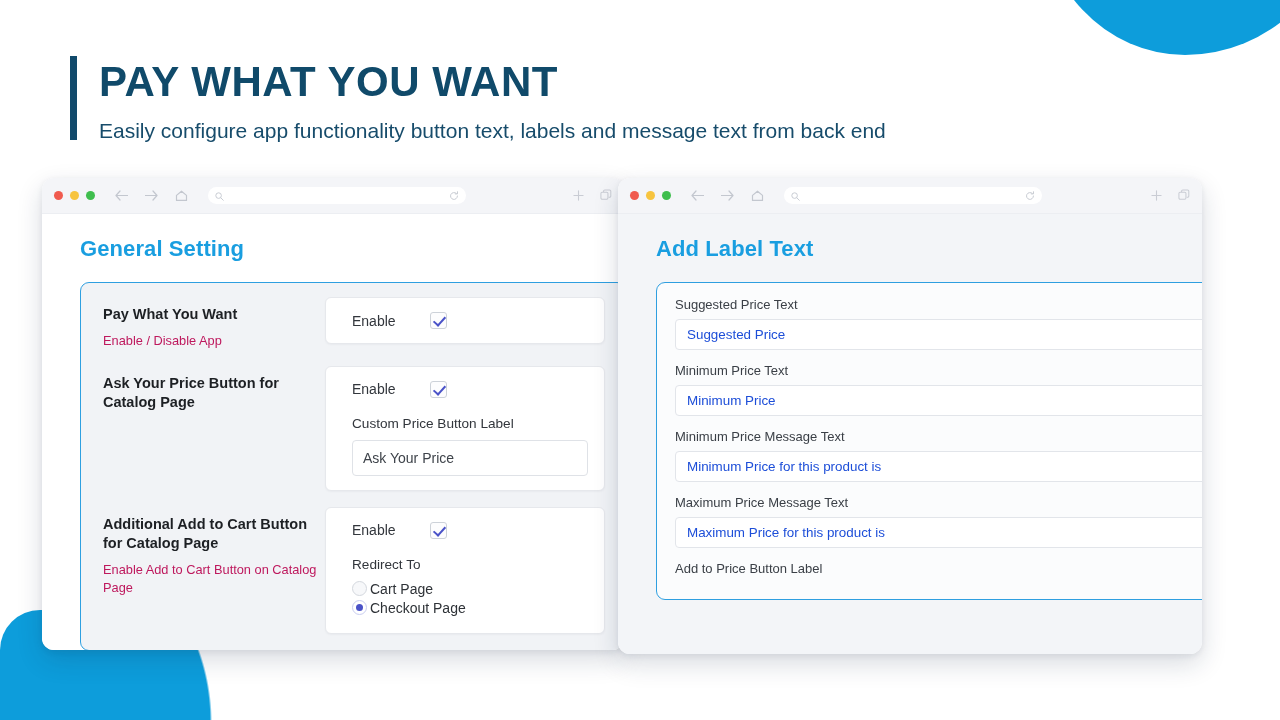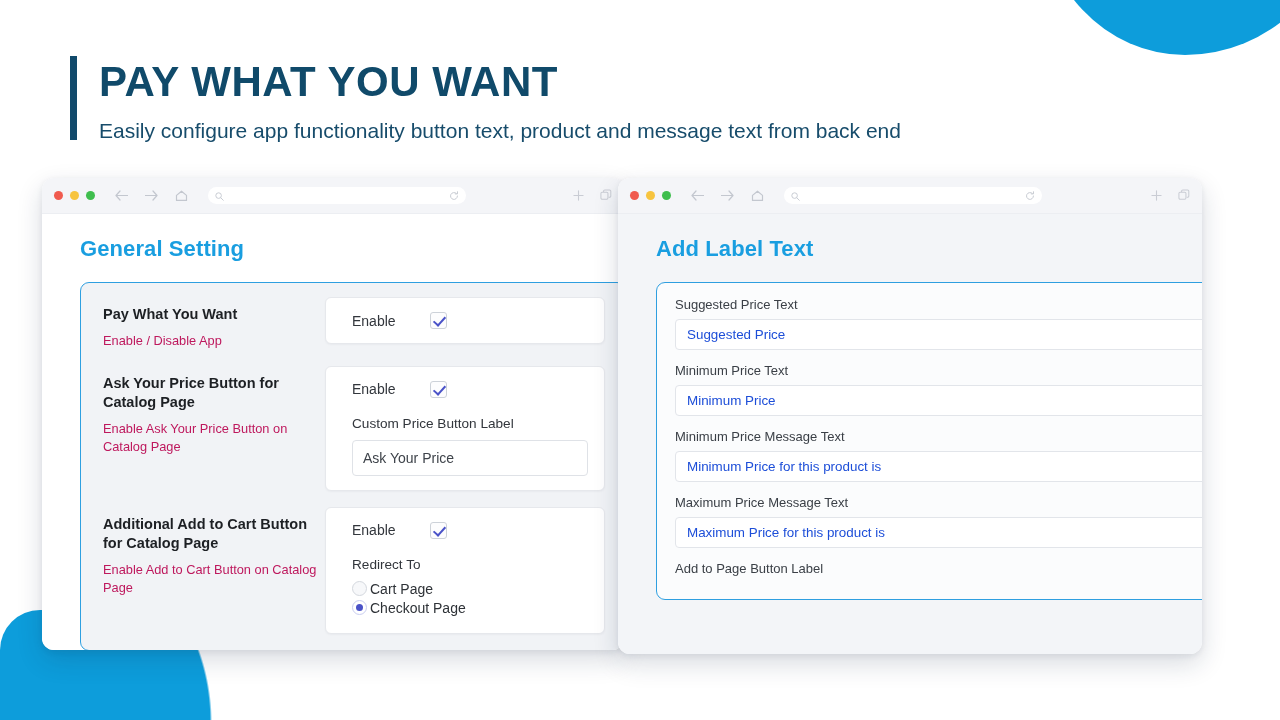--- a/index.html
+++ b/index.html
@@ -160,21 +160,21 @@
 
 <div class="stage">
 
   <div class="deco-top-right2"></div>
   <div class="deco-bottom-left"></div>
 
   <div class="header">
     <div class="header-bar"></div>
     <div class="header-text">
       <div class="title">PAY WHAT YOU WANT</div>
-      <div class="subtitle">Easily configure app functionality button text, product and message text from back end</div>
+      <div class="subtitle">Easily configure app functionality button text, labels and message text from back end</div>
     </div>
   </div>
 
   <div class="window win-left">
     <div class="chrome">
       <div class="dots">
         <span class="dot r"></span>
         <span class="dot y"></span>
         <span class="dot g"></span>
       </div>
@@ -242,21 +242,20 @@
                 </div>
               </div>
             </div>
           </div>
 
           <div class="gap-16"></div>
 
           <div class="setting-row">
             <div class="setting-left">
               <div class="setting-name">Ask Your Price Button for Catalog Page</div>
-              <div class="setting-desc">Enable Ask Your Price Button on Catalog Page</div>
             </div>
             <div class="setting-right">
               <div class="control-card">
                 <div class="ctrl-line">
                   <span class="ctrl-label">Enable</span>
                   <span class="checkbox checked"></span>
                 </div>
                 <div class="field-label">Custom Price Button Label</div>
                 <div class="text-field">Ask Your Price</div>
               </div>
@@ -359,20 +358,20 @@
 
           <div class="r-field-label">Minimum Price Text</div>
           <div class="r-field">Minimum Price</div>
 
           <div class="r-field-label">Minimum Price Message Text</div>
           <div class="r-field">Minimum Price for this product is</div>
 
           <div class="r-field-label">Maximum Price Message Text</div>
           <div class="r-field">Maximum Price for this product is</div>
 
-          <div class="r-field-label">Add to Page Button Label</div>
+          <div class="r-field-label">Add to Price Button Label</div>
 
         </div>
       </div>
     </div>
   </div>
 
 </div>
 
 </body></html>

